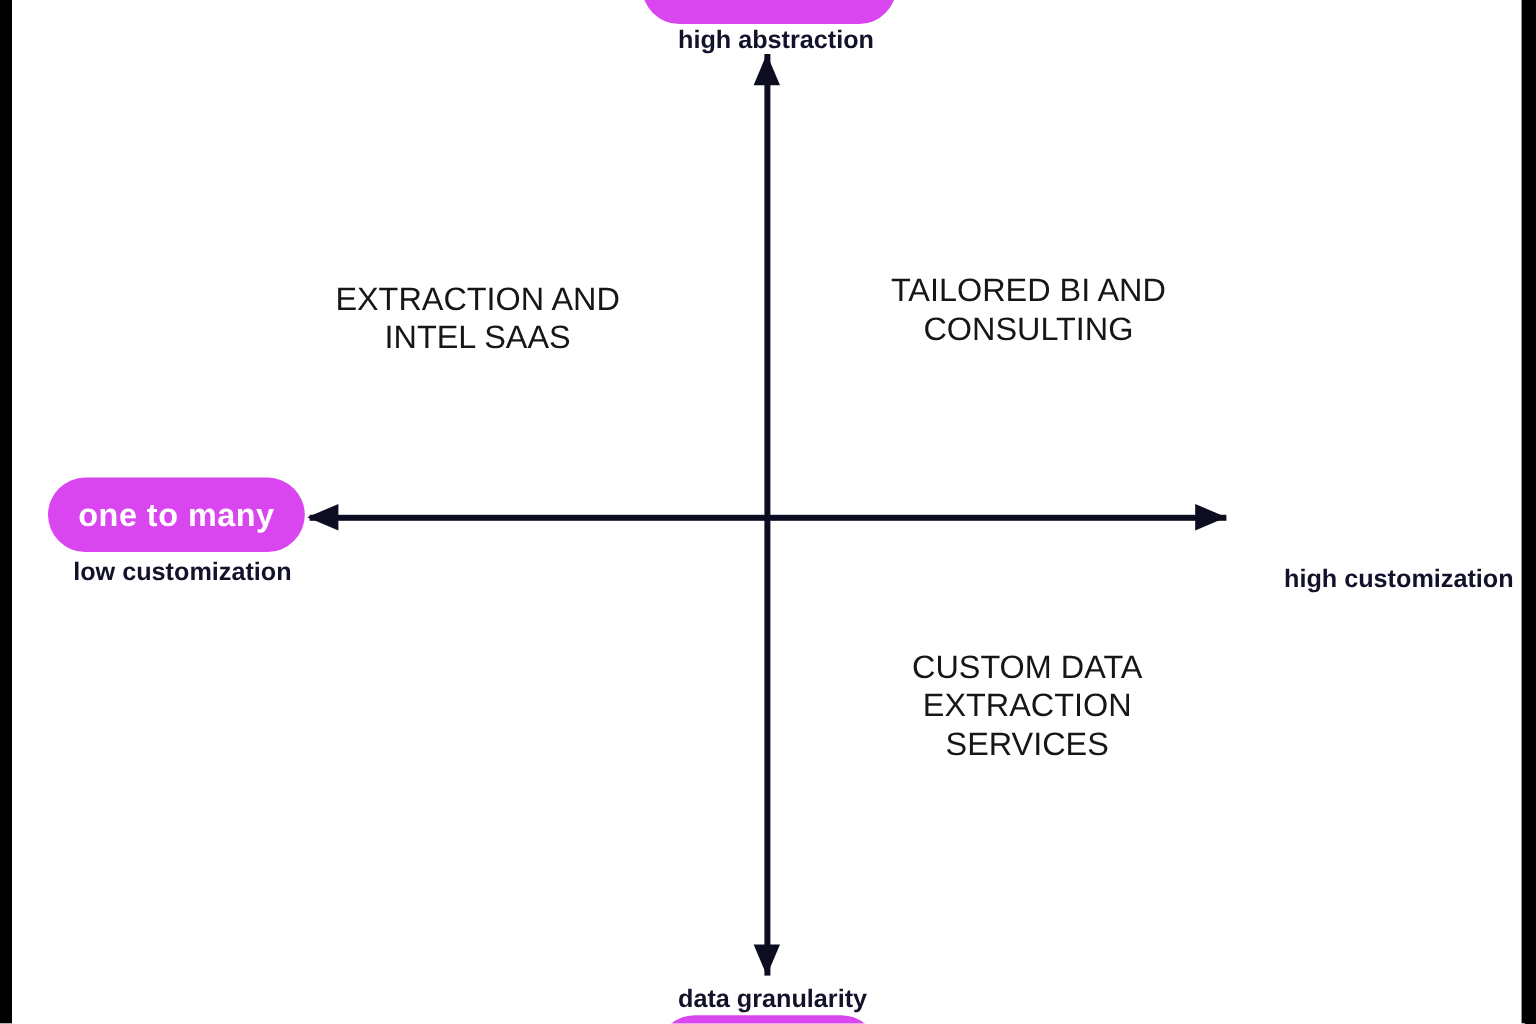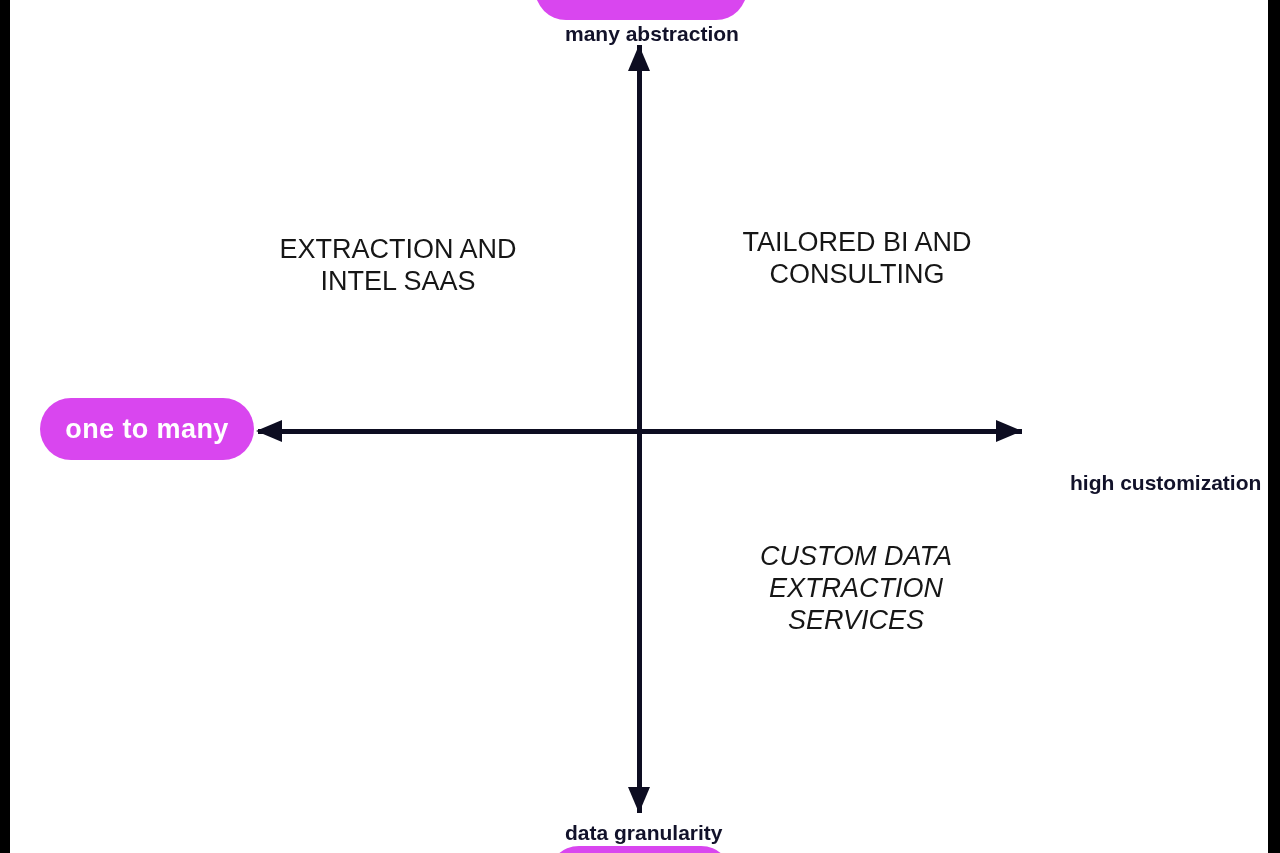--- a/index.html
+++ b/index.html
@@ -144,21 +144,21 @@
     color: #161616;
     font-size: 27px;
     font-weight: 400;
     line-height: 32px;
     text-align: center;
     white-space: pre-line;
   }
   .q-tl { left: 278px; top: 233px; width: 240px; }
   .q-tr { left: 737px; top: 226px; width: 240px; }
   .q-bl { left: 280px; top: 540px; width: 240px; }
-  .q-br { left: 736px; top: 540px; width: 240px; font-style: italic; }
+  .q-br { left: 736px; top: 540px; width: 240px; }
 </style>
 </head>
 <body>
 
 <div id="stage">
 
   <div class="edge-bar left"></div>
   <div class="edge-bar right"></div>
 
   <div class="axis-line axis-v"></div>
@@ -169,24 +169,25 @@
   <div class="arrow arrow-left"></div>
   <div class="arrow arrow-right"></div>
 
   <div class="pill pill-top"></div>
 
   <div class="pill pill-bottom"></div>
 
   <div class="pill pill-left">one to many</div>
 
 
-  <div class="axis-caption cap-top">many abstraction</div>
+  <div class="axis-caption cap-top">high abstraction</div>
 
   <div class="axis-caption cap-bottom">data granularity</div>
 
+  <div class="axis-caption cap-left">low customization</div>
 
   <div class="axis-caption cap-right">high customization</div>
 
   <div class="quadrant q-tl">EXTRACTION AND
 INTEL SAAS</div>
 
   <div class="quadrant q-tr">TAILORED BI AND
 CONSULTING</div>
 
 

